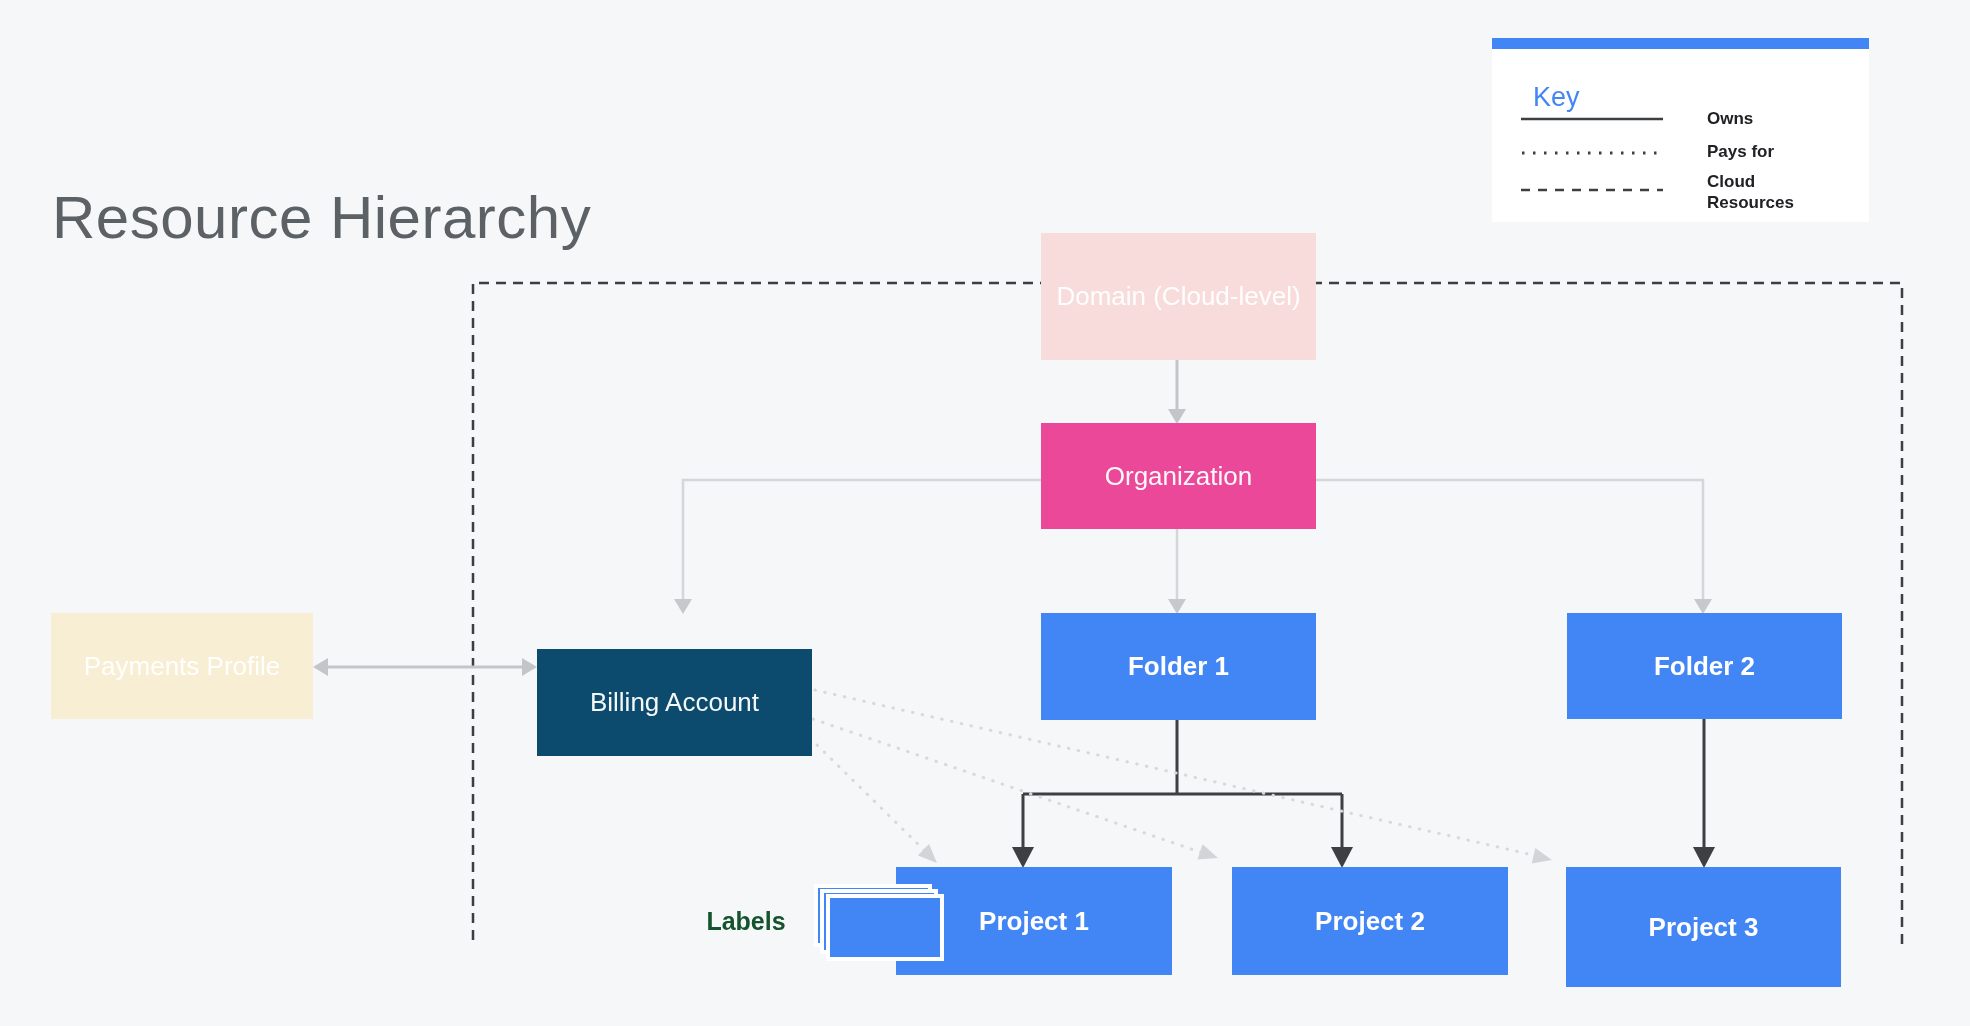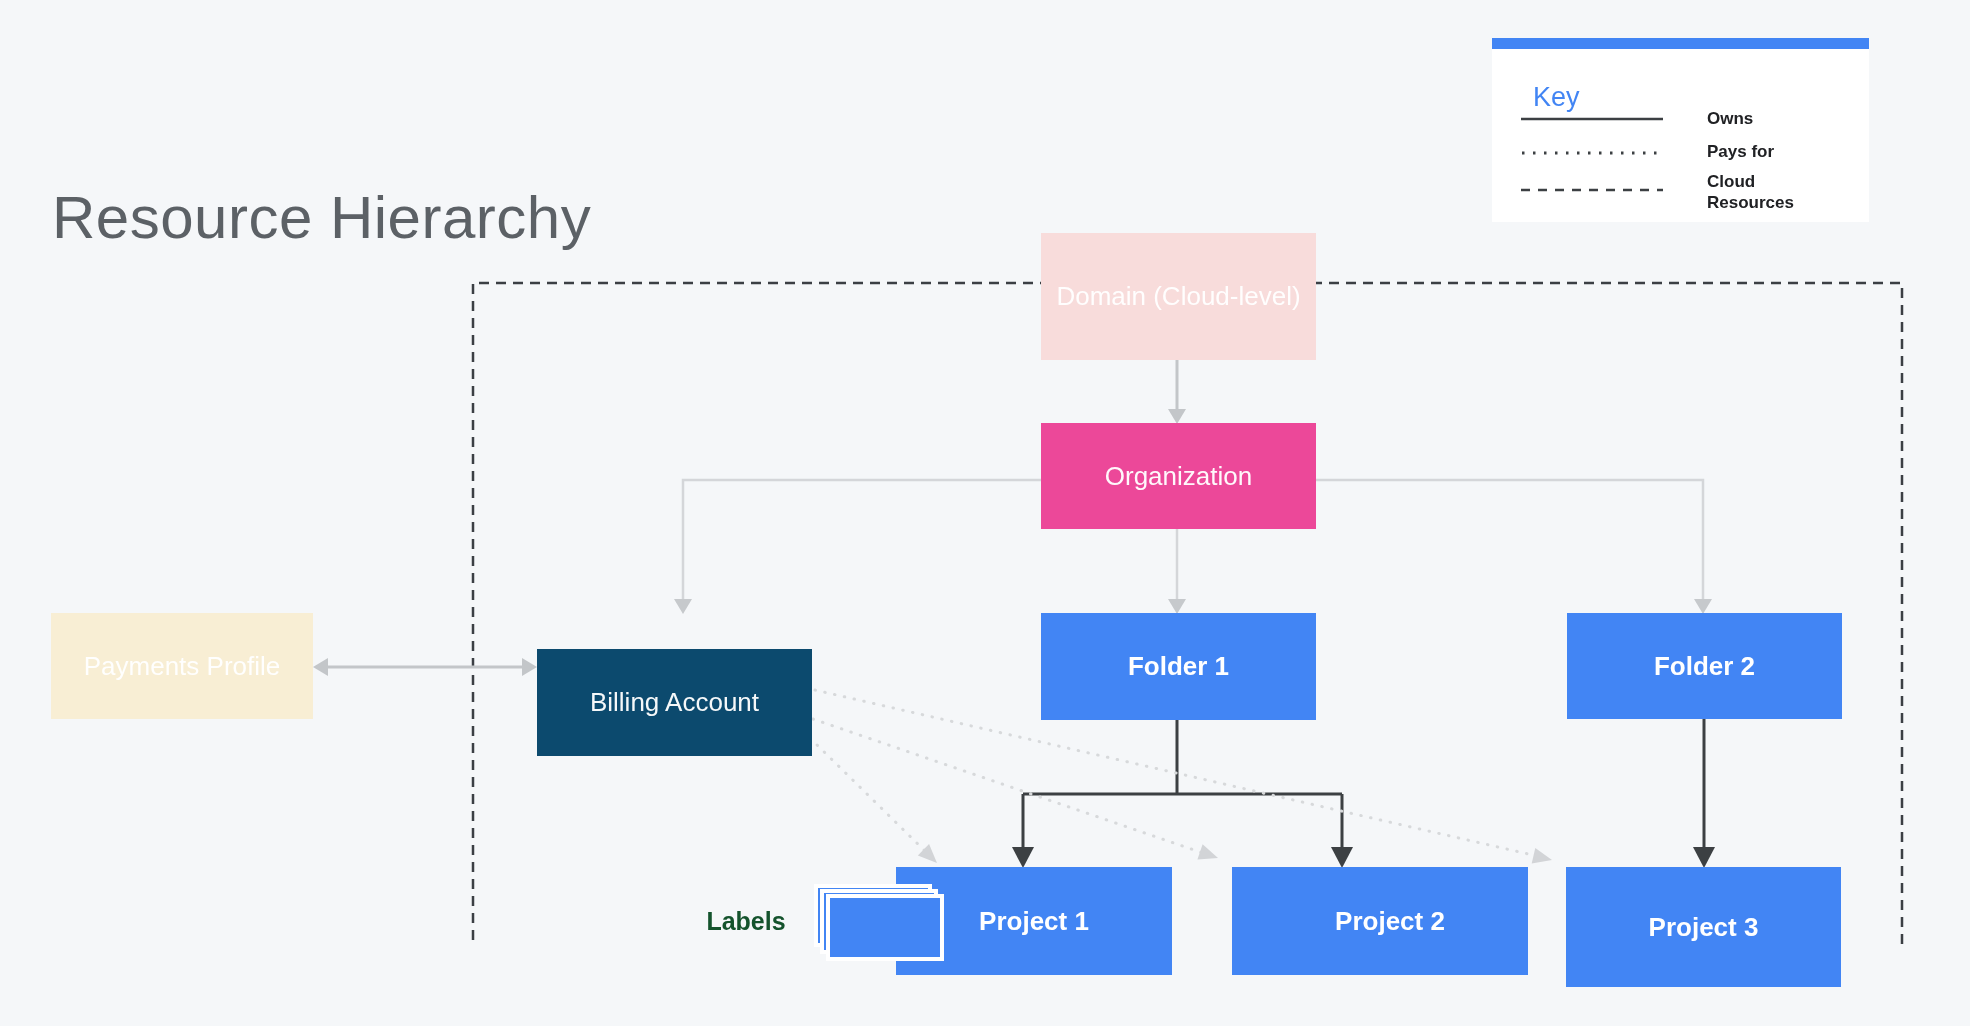--- a/index.html
+++ b/index.html
@@ -20,21 +20,21 @@
   }
   .node.pastel{color:rgba(255,255,255,.96);font-weight:400;}
   .node.blue{background:#4285f4;color:#ffffff;font-weight:700;}
   #node-domain       {left:1041px;top:233px;width:275px;height:127px;background:#f8dcdb;}
   #node-organization {left:1041px;top:423px;width:275px;height:106px;background:#ec4899;}
   #node-payments     {left:51px;  top:613px;width:262px;height:106px;background:#f8eed4;}
   #node-billing      {left:537px; top:613px;width:275px;height:107px;background:#0c4a6e;margin-top:36px;}
   #node-folder1      {left:1041px;top:613px;width:275px;height:107px;}
   #node-folder2      {left:1567px;top:613px;width:275px;height:106px;}
   #node-project1     {left:896px; top:867px;width:276px;height:108px;}
-  #node-project2     {left:1232px;top:867px;width:276px;height:108px;padding-left:20px;}
+  #node-project2     {left:1232px;top:867px;width:276px;height:108px;}
   #node-project3     {left:1566px;top:867px;width:275px;height:120px;}
   
   #labels-tag{
     position:absolute;left:700px;top:907px;width:92px;
     font-size:25px;font-weight:700;color:#14532d;z-index:3;text-align:center;
   }
   
   #legend{
     position:absolute;left:1492px;top:38px;width:377px;height:184px;
     background:#ffffff;z-index:4;

